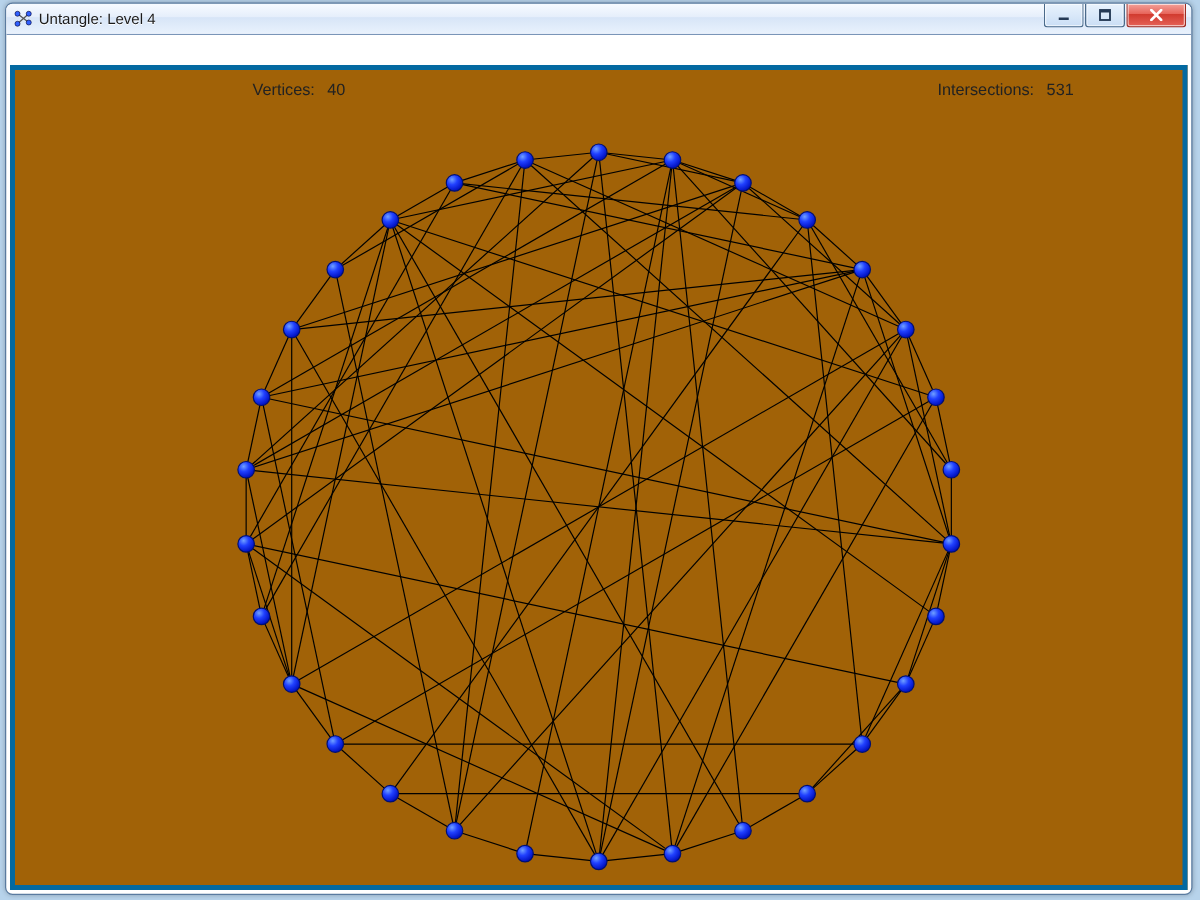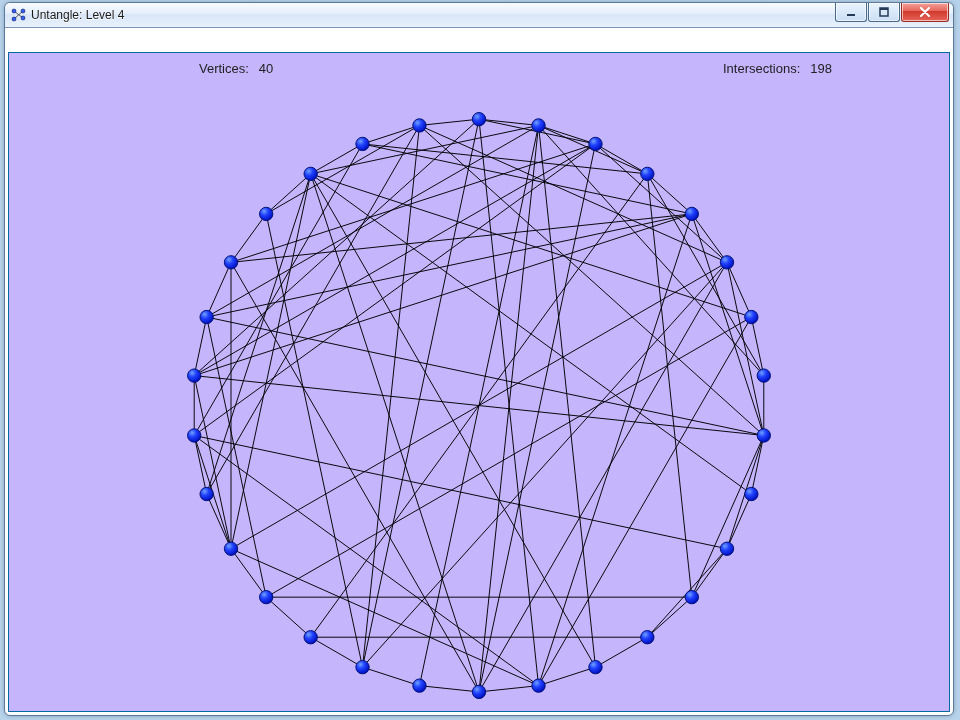--- a/index.html
+++ b/index.html
@@ -7,27 +7,27 @@
   .titlebar{height:24px;background:linear-gradient(to bottom,#f7fbff 0%,#e5eefb 45%,#d7e5f7 46%,#e9f2fd 100%);border-bottom:1px solid #7a95b8;display:flex;align-items:center;position:relative;border-radius:5px 5px 0 0;}
   .titlebar .app-icon{width:16px;height:16px;margin:0 4px 0 6px;display:flex;align-items:center;justify-content:center;}
   .titlebar .title{color:#1a1a1a;text-shadow:0 1px 0 #fff;}
   .win-controls{position:absolute;right:4px;top:0;display:flex;gap:1px;}
   .win-btn{width:30px;height:18px;border:1px solid #4a6a8a;border-top:none;border-radius:0 0 3px 3px;display:flex;align-items:center;justify-content:center;background:linear-gradient(to bottom,#e9f3fd,#cadef5);box-shadow:inset 0 0 0 1px rgba(255,255,255,.6);}
   .win-btn.close{background:linear-gradient(to bottom,#f3a29a 0%,#e7645a 45%,#d13a2e 46%,#e56258 100%);border-color:#9c2b22;width:46px;}
   .win-btn svg{display:block;}
   .menubar{height:22px;background:linear-gradient(to bottom,#fbfcff,#e8effa);border-bottom:1px solid #c9d6e8;display:flex;align-items:center;padding:0 6px;gap:14px;}
   .menubar span{color:#111;}
   .menubar .ul{text-decoration:underline;text-decoration-thickness:1px;}
-  .client{position:absolute;left:3px;right:3px;top:49px;bottom:3px;border:1px solid #0369a1;background:#c4b5fd;}
+  .client{position:absolute;left:3px;right:3px;top:49px;bottom:3px;border:4px solid #0369a1;background:#a16207;}
   .stats{position:absolute;top:8px;left:0;right:0;display:flex;font-size:13px;color:#222;}
   .stats .pair{display:flex;gap:10px;}
   .stats .lbl{}
   .stats .val{}
   .stats .left{margin-left:190px;}
-  .stats .right{margin-left:auto;margin-right:117px;}
+  .stats .right{margin-left:auto;margin-right:87px;}
   svg.graph{position:absolute;top:28px;left:0;width:100%;height:calc(100% - 28px);}
   .edge{stroke:#000;stroke-width:1;}
   .vertex{fill:#1030ff;stroke:#001070;stroke-width:1;}
   .vertex{fill:url(#vg);}
 </style>
 </head>
 <body>
 
 <div class="window">
   <div class="titlebar">
@@ -64,21 +64,21 @@
 
 
   <div class="client">
     <div class="stats">
       <div class="pair left">
         <span class="lbl">Vertices:</span>
         <span class="val">40</span>
       </div>
       <div class="pair right">
         <span class="lbl">Intersections:</span>
-        <span class="val">198</span>
+        <span class="val">531</span>
       </div>
     </div>
 
     <svg class="graph" id="graph-svg" viewBox="0 0 940 660">
       <defs>
         <radialGradient id="vg" cx="35%" cy="30%" r="70%">
           <stop offset="0%" stop-color="#6fa0ff"></stop>
           <stop offset="45%" stop-color="#2040ff"></stop>
           <stop offset="100%" stop-color="#0010c0"></stop>
         </radialGradient>

